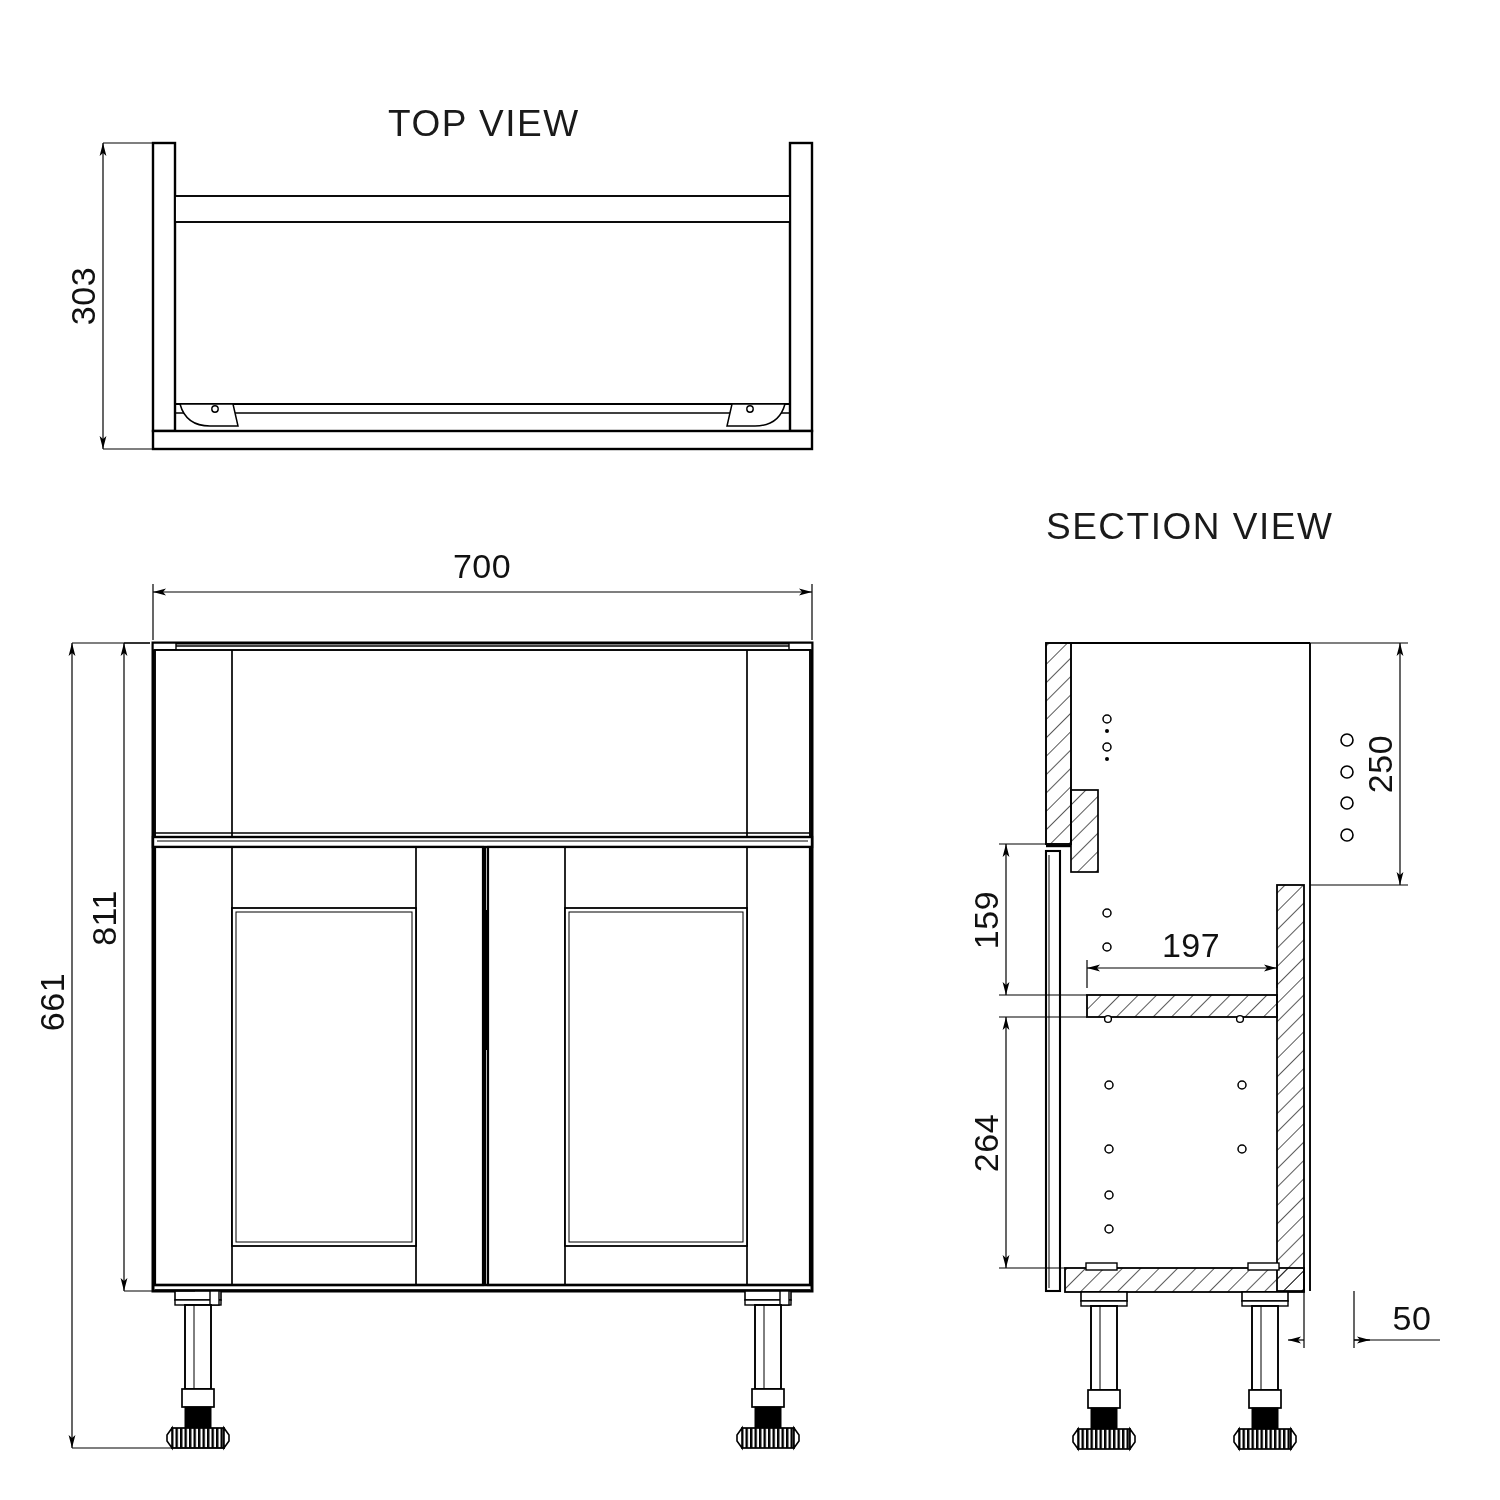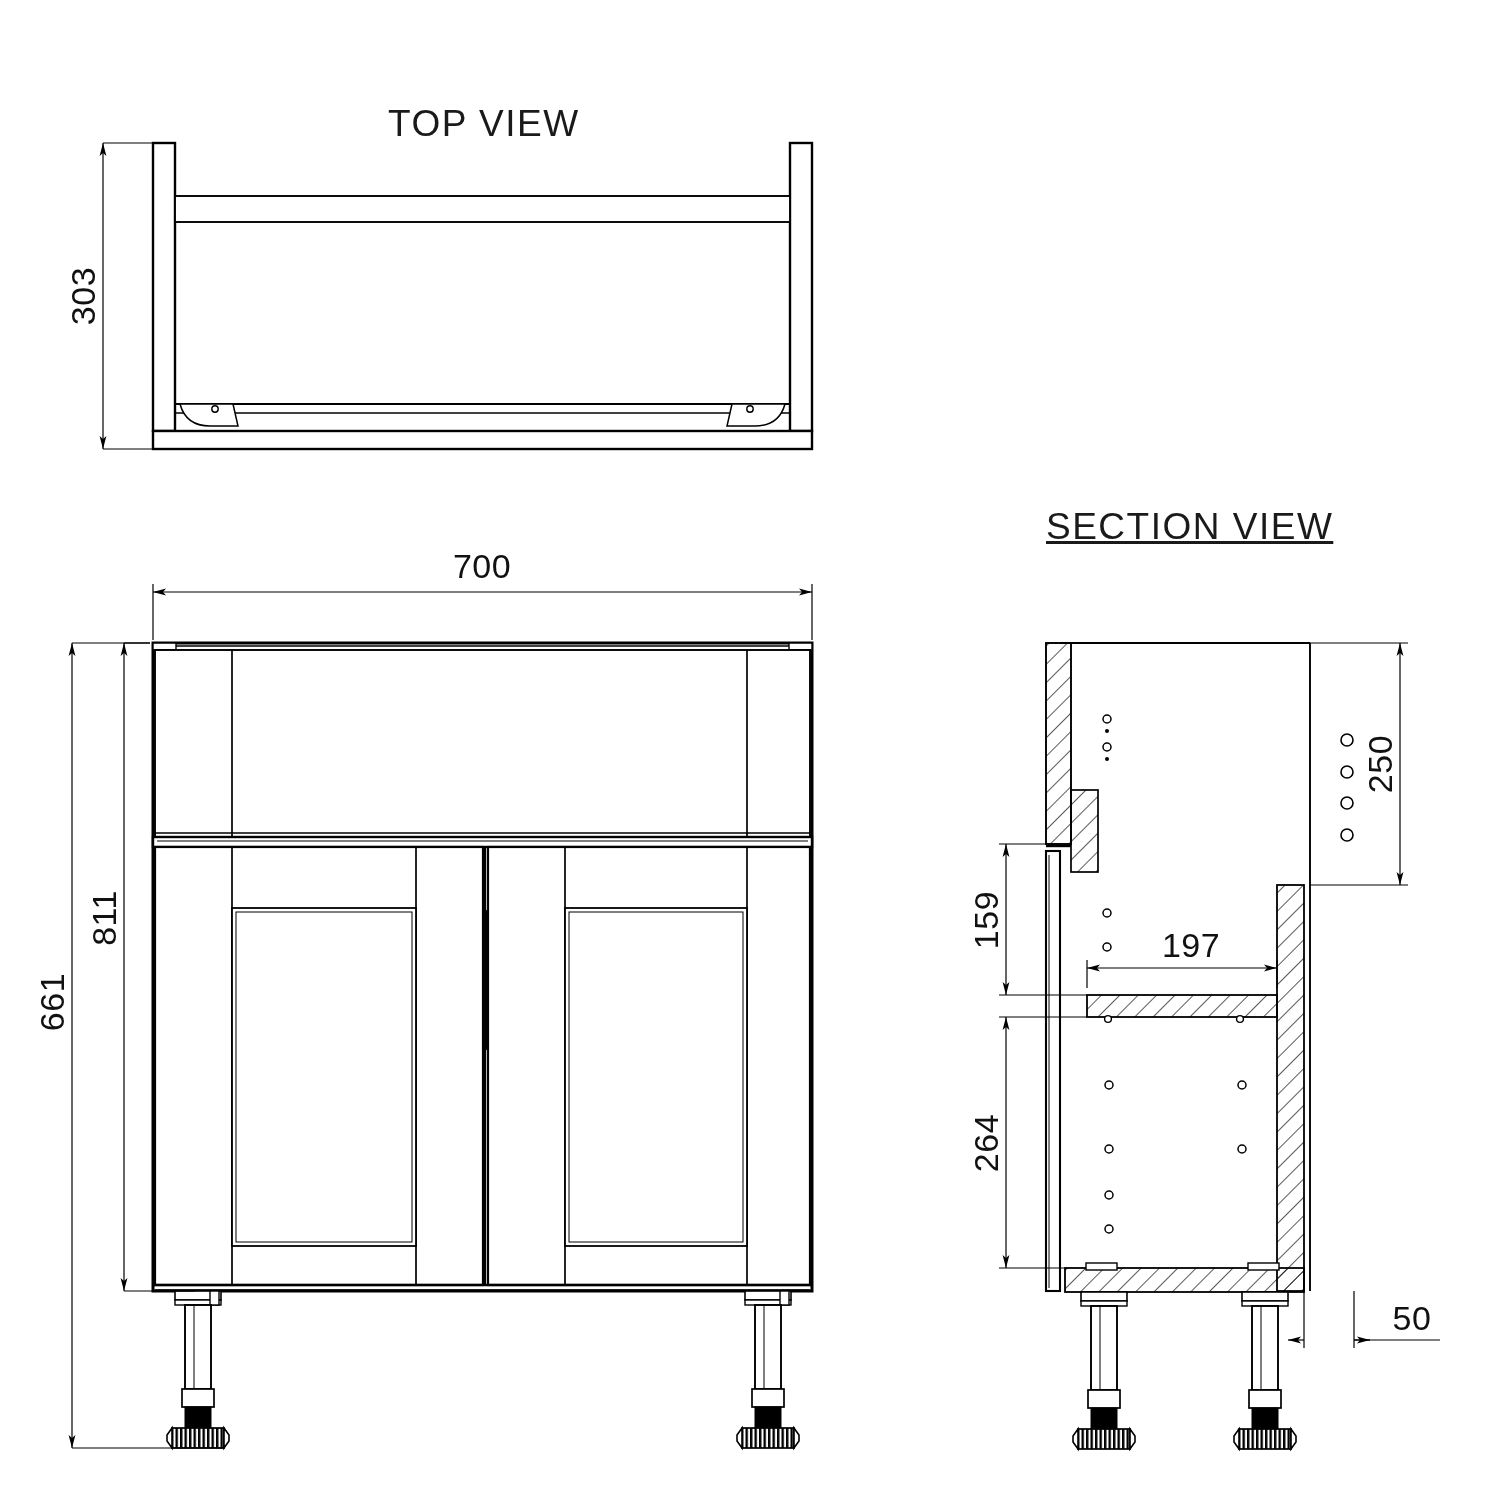--- a/index.html
+++ b/index.html
@@ -15,21 +15,21 @@
     font-family:"Liberation Sans",sans-serif;font-size:34px;fill:#111;
     letter-spacing:0.5px;
   }
 </style>
 </head>
 <body>
 
 <div id="stage">
 
   <div class="vtitle" style="left:388px;top:103px;">TOP VIEW</div>
-  <div class="vtitle" style="left:1046px;top:506px;text-decoration:underline;">SECTION VIEW</div>
+  <div class="vtitle" style="left:1046px;top:506px;">SECTION VIEW</div>
 
   <svg viewBox="0 0 1500 1500" xmlns="http://www.w3.org/2000/svg">
     <defs>
       <marker id="ar" markerWidth="14" markerHeight="10" refX="13" refY="5" orient="auto" markerUnits="userSpaceOnUse">
         <path d="M13,5 L0,1.6 L3,5 L0,8.4 Z" fill="#000"></path>
       </marker>
       <marker id="arS" markerWidth="14" markerHeight="10" refX="1" refY="5" orient="auto" markerUnits="userSpaceOnUse">
         <path d="M1,5 L14,1.6 L11,5 L14,8.4 Z" fill="#000"></path>
       </marker>
       <pattern id="hatch" width="13" height="13" patternTransform="rotate(45)" patternUnits="userSpaceOnUse">

